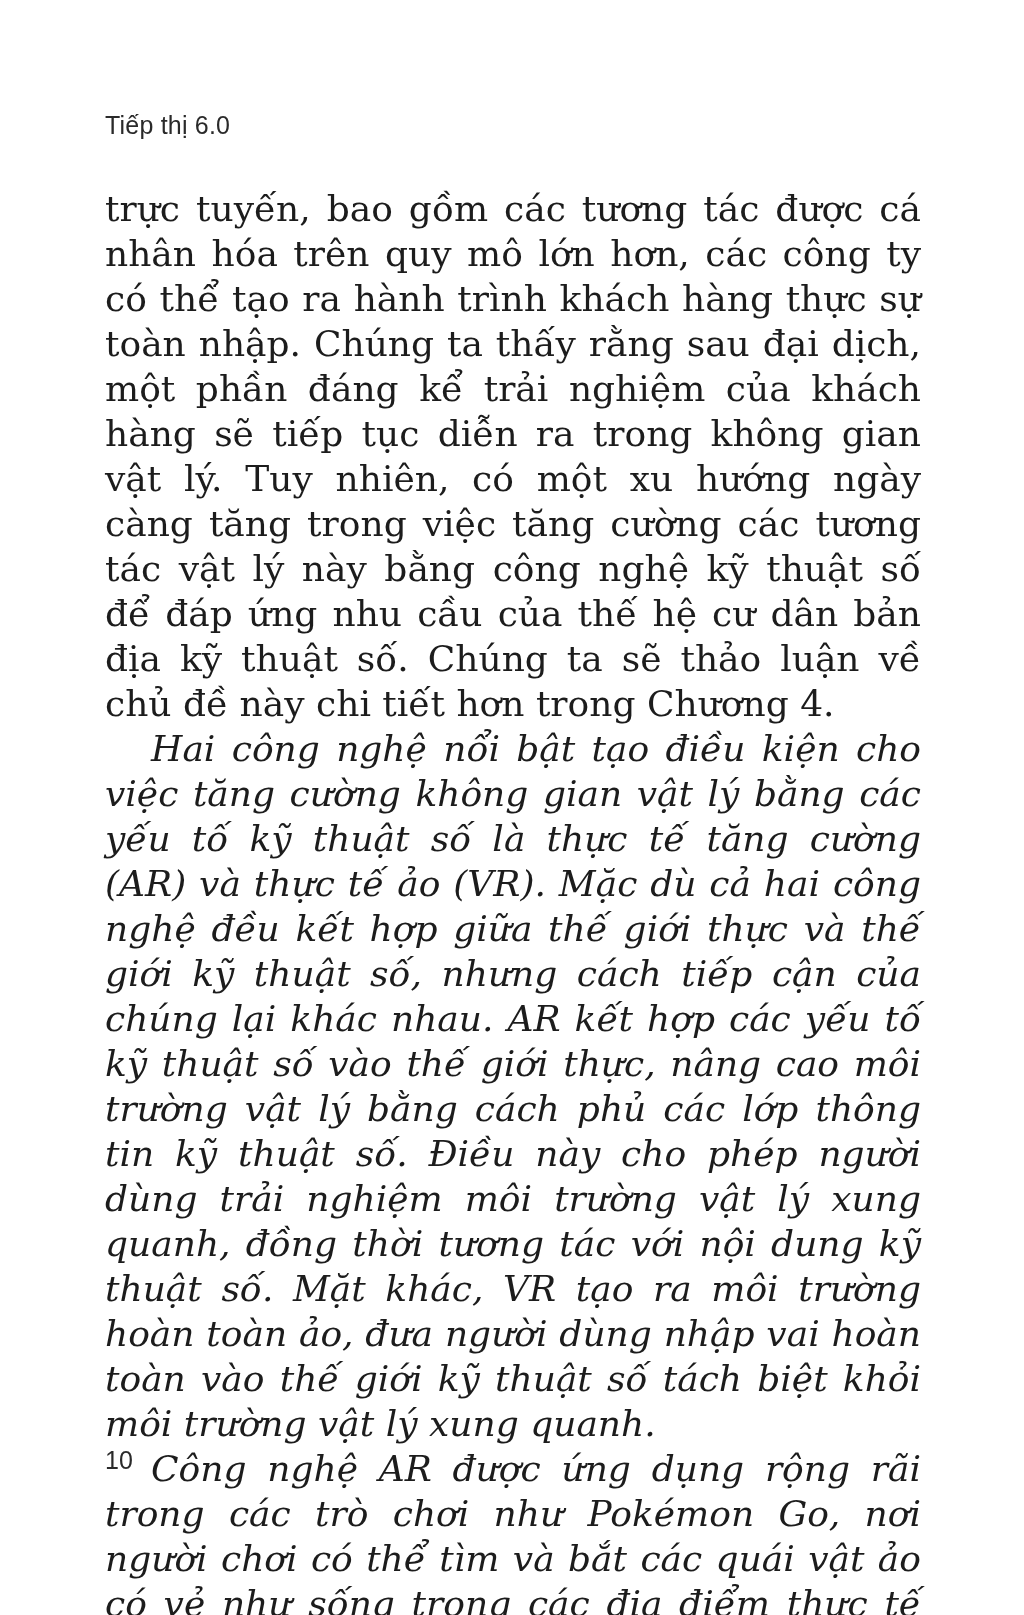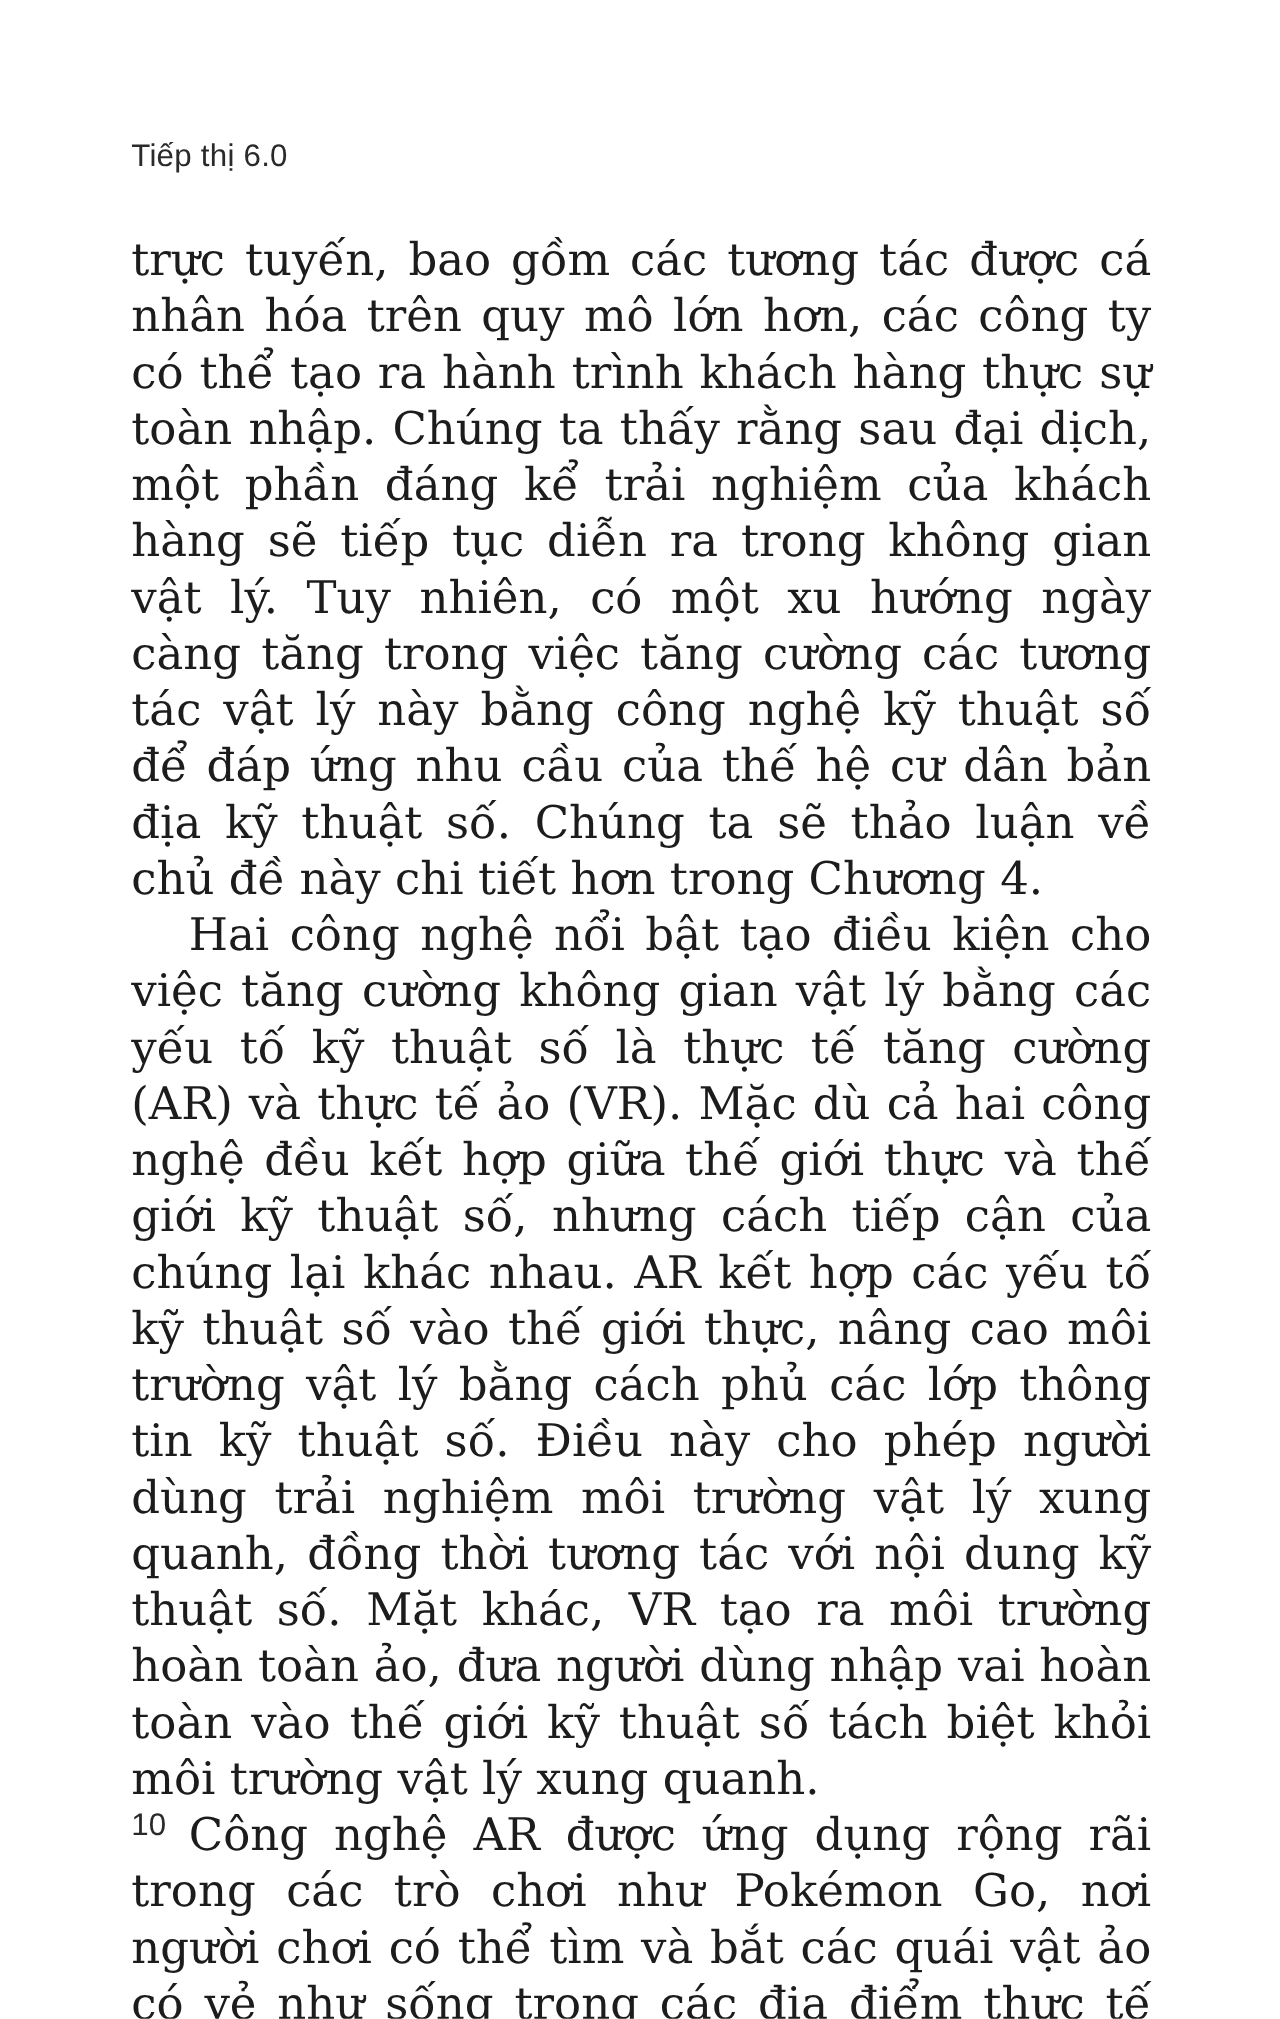--- a/index.html
+++ b/index.html
@@ -37,20 +37,21 @@
     line-height: 45px;
     text-align: justify;
     color: #1c1c1c;
   }
   .body-text p {
     margin: 0;
     padding: 0;
   }
   .body-text p.indent {
     text-indent: 46px;
+    font-style: italic;
   }
   .page-number {
     position: absolute;
     top: 1446px;
     left: 105px;
     font-family: "Liberation Sans", "DejaVu Sans", sans-serif;
     font-size: 25px;
     color: #2a2a2a;
   }
 </style>

